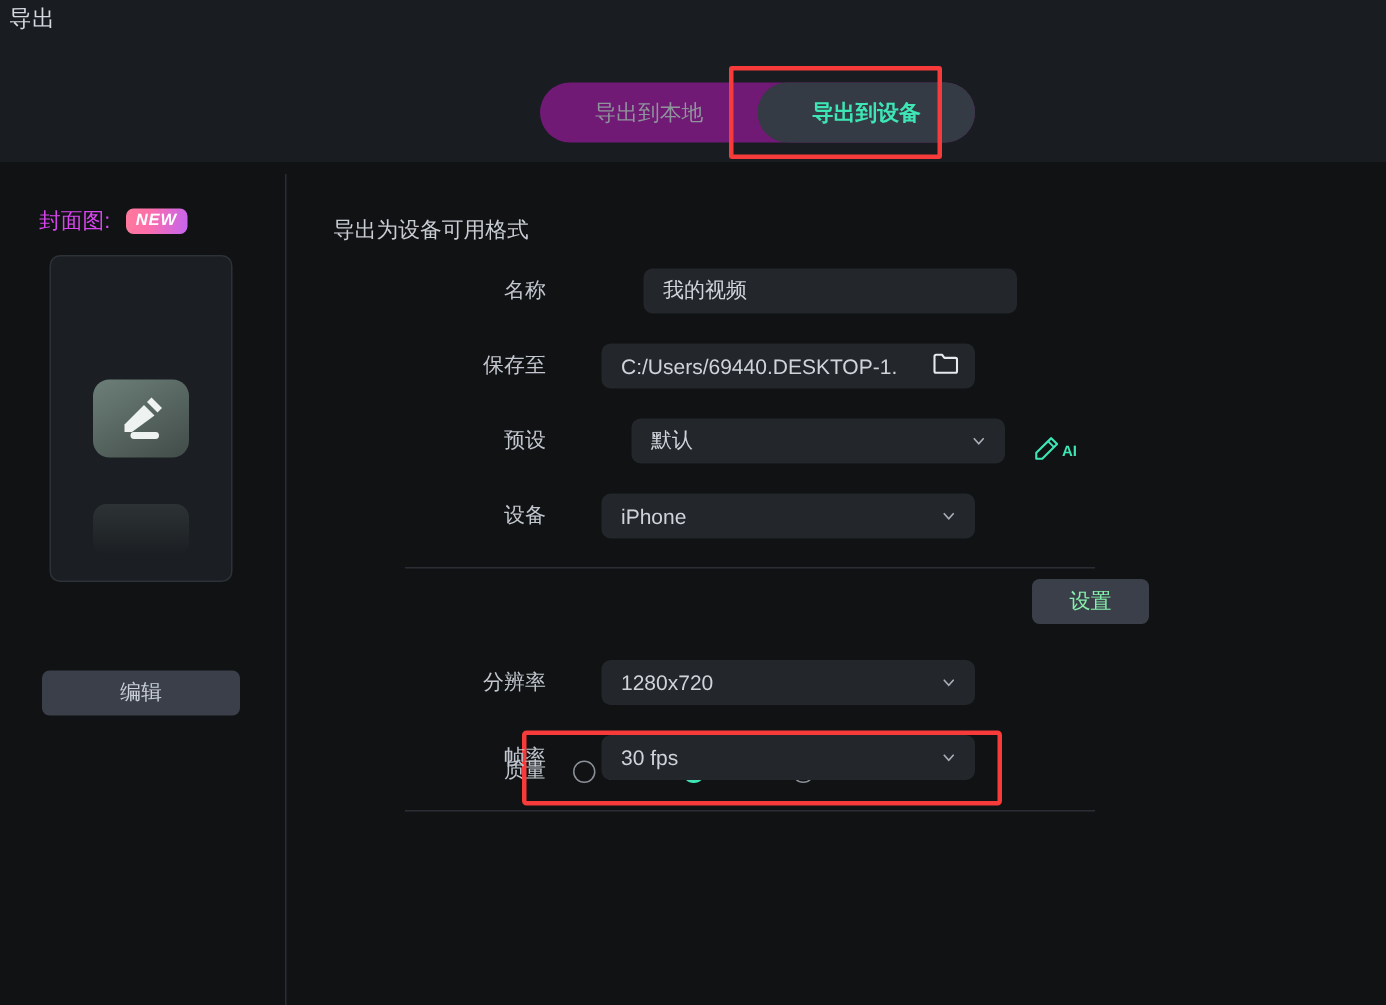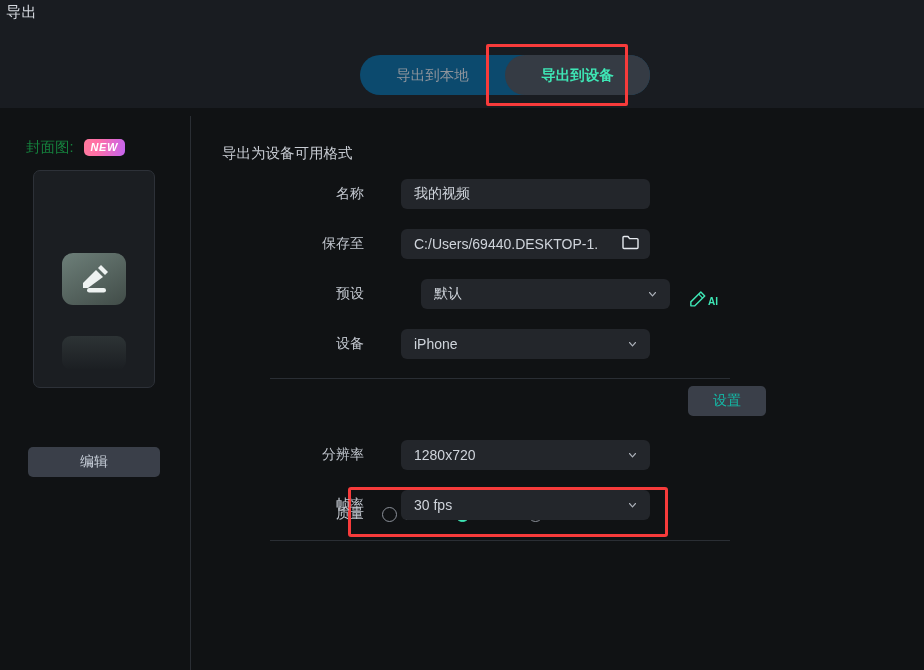--- a/index.html
+++ b/index.html
@@ -16,21 +16,21 @@
     position: absolute; left: 0; top: 0; width: 924px; height: 108px;
     background: #191c21;
   }
   .win-title {
     position: absolute; left: 6px; top: 3px;
     font-size: 15px; color: #d6dae0; letter-spacing: .5px;
   }
   .tabbar {
     position: absolute; left: 360px; top: 55px;
     width: 290px; height: 40px;
-    background: #0c4a6e; border-radius: 20px;
+    background: #701a75; border-radius: 20px;
     display: flex; align-items: center;
   }
   .tab {
     height: 40px; border-radius: 20px;
     display: flex; align-items: center; justify-content: center;
     font-size: 14.5px; cursor: pointer; user-select: none;
   }
   .tab-inactive { width: 145px; color: #8f949c; background: transparent; }
   .tab-active {
     width: 145px; color: #3ee6b5; background: #353b44;
@@ -42,21 +42,21 @@
     border: 3px solid #f73b3b; border-radius: 2px;
     pointer-events: none;
   }
 
   
   .body { position: absolute; left: 0; top: 108px; width: 924px; height: 562px; background: #101214; }
   .vdiv { position: absolute; left: 190px; top: 8px; width: 1px; height: 554px; background: #2a2e34; }
 
   
   .cover-label-row { position: absolute; left: 26px; top: 30px; display: flex; align-items: center; gap: 10px; }
-  .cover-label { font-size: 14.5px; color: #15803d; }
+  .cover-label { font-size: 14.5px; color: #d946ef; }
   .new-badge {
     display: inline-block; padding: 2px 7px 3px 7px; border-radius: 5px;
     background: linear-gradient(100deg, #ff7a9c 0%, #ff6fa8 35%, #c464f0 100%);
     color: #ffffff; font-size: 11px; font-weight: bold; font-style: italic;
     letter-spacing: .6px; line-height: 1.1;
   }
   .cover-thumb {
     position: absolute; left: 33px; top: 62px; width: 122px; height: 218px;
     background: #1b1e22; border: 1px solid #2d3138; border-radius: 7px;
     display: flex; align-items: center; justify-content: center;
@@ -96,21 +96,21 @@
   .chev {
     position: absolute; right: 13px; top: 50%; transform: translateY(-50%);
     width: 9px; height: 9px;
   }
   .folder-ico { position: absolute; right: 11px; top: 50%; transform: translateY(-50%); }
   .ai-ico { position: absolute; left: 688px; top: 182px; display: flex; align-items: flex-end; gap: 1px; }
   .ai-text { color: #3ee6b5; font-size: 10px; font-weight: bold; line-height: 1; padding-bottom: 2px; }
   .settings-btn {
     position: absolute; left: 688px; top: 278px; width: 78px; height: 30px;
     background: #3a3f49; border: none; border-radius: 5px;
-    color: #14b8a6; font-size: 14px; font-family: inherit; cursor: pointer;
+    color: #86efac; font-size: 14px; font-family: inherit; cursor: pointer;
   }
 
   .hdiv { position: absolute; left: 270px; width: 460px; height: 1px; background: #2a2e34; }
 
   
   .quality-row { position: absolute; left: 222px; top: 392px; display: flex; align-items: center; height: 28px; }
   .radio-group { display: flex; align-items: center; gap: 22px; }
   .radio-item { display: flex; align-items: center; gap: 8px; cursor: pointer; }
   .radio {
     width: 15px; height: 15px; border-radius: 50%;
@@ -160,21 +160,21 @@
           <rect x="10" y="25" width="19" height="4.6" rx="2.3" fill="#eef2f1"></rect>
         </svg>
       </div>
       <div class="tile-reflection"></div>
     </div>
 
     <button class="edit-btn">编辑</button>
 
     <div class="form-title">导出为设备可用格式</div>
 
-    <div class="row" style="top:71px;">
+    <div class="row" style="top:71px;gap:28px;">
       <div class="row-label">名称</div>
       <div class="field">我的视频</div>
     </div>
     <div class="ai-ico">
       <svg width="19" height="19" viewBox="0 0 20 20">
         <path d="M13.5 2.2 L17.6 6.3 L7.2 16.7 L3 16.7 L3 12.5 Z" fill="none" stroke="#3ee6b5" stroke-width="1.5" stroke-linejoin="round"></path>
         <path d="M11.3 4.4 L15.4 8.5" stroke="#3ee6b5" stroke-width="1.3"></path>
       </svg>
       <span class="ai-text">AI</span>
     </div>

